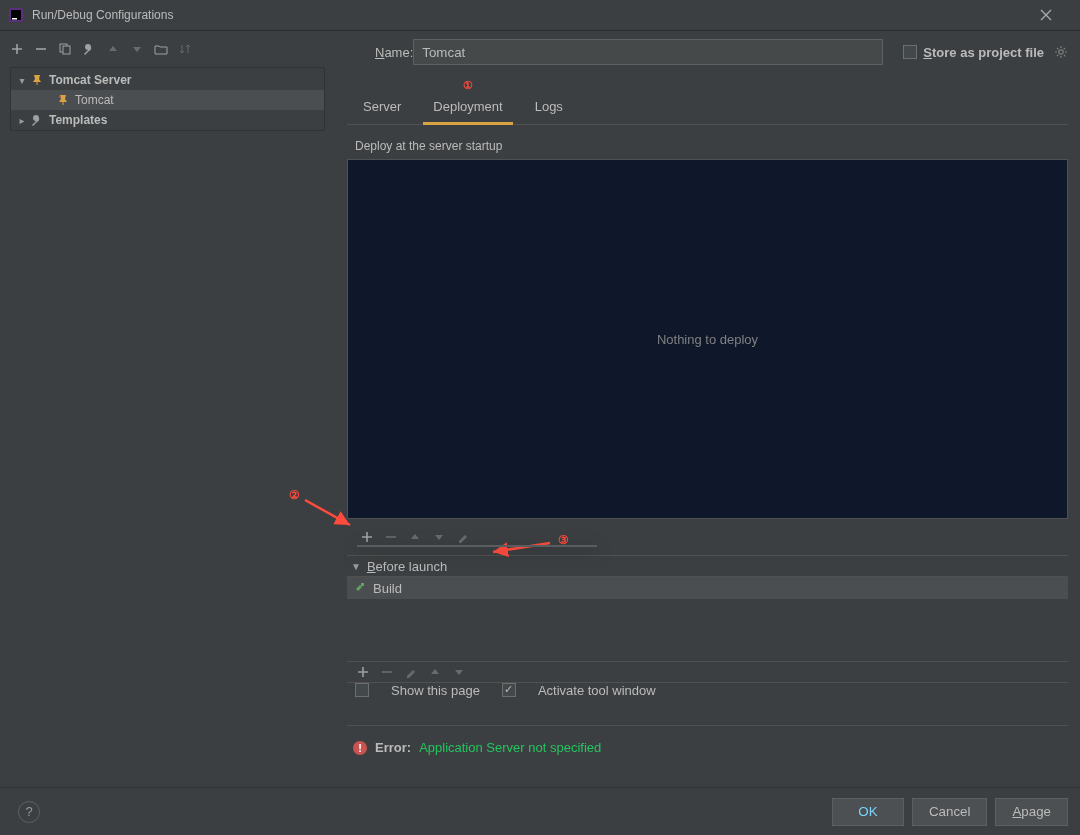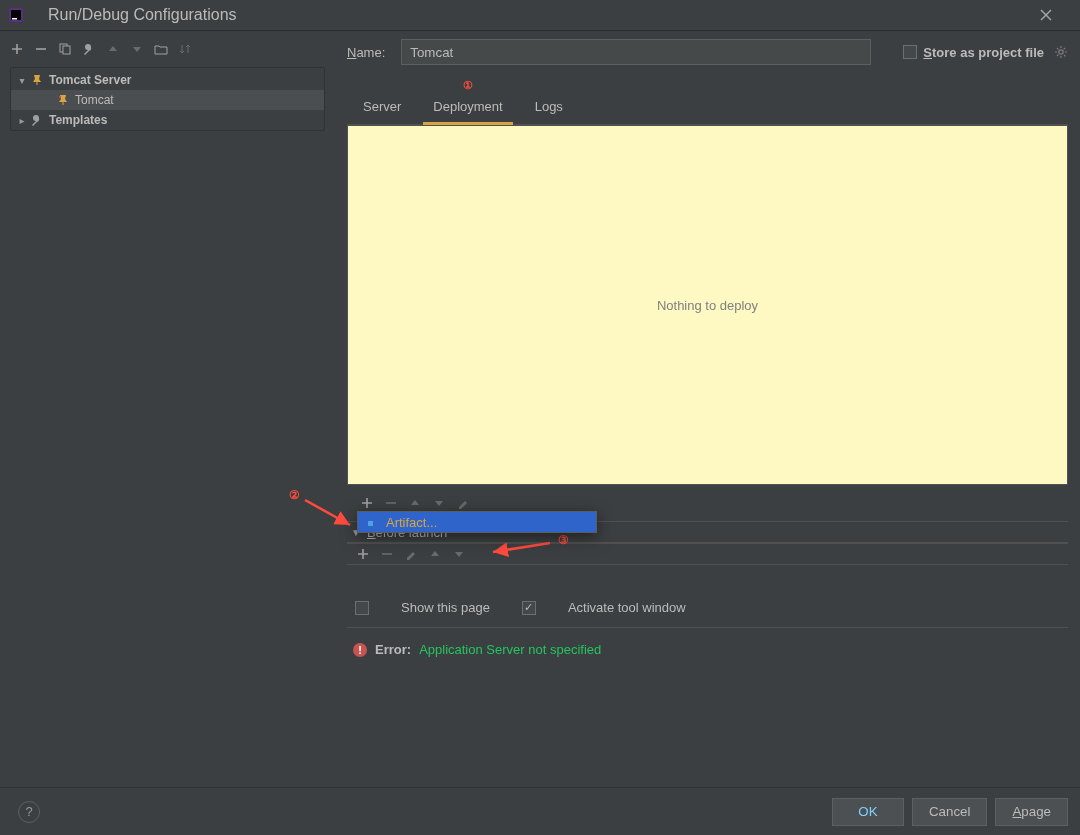--- a/index.html
+++ b/index.html
@@ -1,57 +1,57 @@
 <!DOCTYPE html>
 <html><head>
 <meta charset="utf-8">
 <style>
   * { box-sizing: border-box; margin: 0; padding: 0; font-family: "Segoe UI", Arial, sans-serif; }
   body { background: #2b2b2b; color: #bbbbbb; font-size: 13px; width:1080px; height:835px; overflow:hidden; position:relative;}
   .window { width:1080px; height:835px; background:#3c3f41; display:flex; flex-direction:column;}
   .titlebar { height:31px; background:#3c3f41; display:flex; align-items:center; padding:0 8px; border-bottom:1px solid #2b2b2b;}
   .titlebar .app-icon { width:16px; height:16px; margin-right:8px; display:flex; align-items:center; justify-content:center;}
-  .titlebar .title { color:#bbbbbb; font-size:16px; flex:1;margin-left:16px;}
+  .titlebar .title { color:#bbbbbb; font-size:12px; flex:1;}
   .titlebar .close { color:#a9a9a9; width:32px; text-align:center; cursor:pointer;}
   .content { flex:1; display:flex; flex-direction:column; }
   .toolbar { display:flex; align-items:center; gap:6px; padding:6px 8px; height:36px;}
   .toolbar .ico { width:18px; height:18px; display:flex; align-items:center; justify-content:center; color:#a0a0a0; cursor:pointer;}
   .toolbar .ico.disabled, .mid-toolbar .ico.disabled, .bl-toolbar .ico.disabled { opacity:.45; cursor:default;}
   
   .body-row { flex:1; display:flex; }
   .left-panel { width:315px; background:#3c3f41; border:1px solid #323232; margin:0 0 0 10px; border-radius:2px; overflow:auto; padding-top:2px;}
   .tree-node { display:flex; align-items:center; height:20px; padding-left:4px; color:#bbbbbb; cursor:pointer;}
   .tree-node .expander { width:14px; text-align:center; color:#9a9a9a; font-size:10px;}
   .tree-node .node-icon { width:16px; height:16px; margin-right:4px; display:flex; align-items:center; justify-content:center;}
   .tree-node.selected { background:#0d293e; }
   .tree-node .node-label { font-size:12px;}
   .tree-node.bold .node-label { font-weight:bold;}
   .indent-1 { padding-left:20px;}
   .indent-2 { padding-left:44px;}
   
   .right-panel { flex:1; display:flex; flex-direction:column; padding:0 12px 0 20px;}
   
-  .name-row { display:flex; align-items:center; margin-top:8px; gap:16px;}
+  .name-row { display:flex; align-items:center; margin-top:8px; gap:0;margin-left:28px;}
   .name-row label { color:#bbbbbb;}
   .name-row label .mn { text-decoration:underline;}
   .name-input { flex:1; max-width:470px; background:#45494a; border:1px solid #5e6060; color:#bbbbbb; height:26px; padding:0 8px;}
   .store-wrap { display:flex; align-items:center; gap:6px; margin-left:auto; color:#bbbbbb;font-weight:bold;}
   .store-wrap .mn { text-decoration:underline;}
   .chk { width:14px; height:14px; border:1px solid #6e6e6e; background:#43494a;}
   .chk.checked::after { content:"✓"; color:#bbbbbb; font-size:11px; position:relative; top:-3px; left:1px;}
   .gear { color:#7d7d7d; cursor:pointer; margin-left:4px;}
   
   .tabs { display:flex; border-bottom:1px solid #515151; margin-top:26px;}
   .tab { padding:8px 16px 10px 16px; color:#bbbbbb; cursor:pointer; position:relative; font-size:13px;}
   .tab.active { color:#bbbbbb;}
   .tab.active::after { content:""; position:absolute; left:6px; right:6px; bottom:-1px; height:3px; background:#d9a343;}
   .tab .ann { position:absolute; top:-12px; left:50%; transform:translateX(-50%); color:#ff4b3e; font-size:11px; font-weight:bold;}
   
   .section-label { color:#bbbbbb; margin:14px 0 6px 8px; font-size:12px;}
-  .deploy-area { flex:0 0 360px; border:1px solid #515151; background:#fef9c3; display:flex; align-items:center; justify-content:center; color:#808080; position:relative;}
+  .deploy-area { flex:0 0 360px; border:1px solid #515151; background:#0f172a; display:flex; align-items:center; justify-content:center; color:#808080; position:relative;}
   
   .mid-toolbar { display:flex; align-items:center; gap:8px; height:24px; margin:6px 0 0 12px; position:relative;}
   .mid-toolbar .ico, .bl-toolbar .ico { width:16px; height:16px; display:flex; align-items:center; justify-content:center; color:#a0a0a0; cursor:pointer;}
   
   .popup { position:absolute; top:20px; left:-2px; width:240px; background:#46494b; border:1px solid #5a5d5f; box-shadow:0 4px 16px rgba(0,0,0,.5); z-index:10;}
   .popup-item { display:flex; align-items:center; height:20px; padding:0 8px; gap:6px; cursor:pointer;}
   .popup-item.hover { background:#2f65ca; color:#ffffff;}
   .popup-item.hover .pi-label { color:#fff;}
   .pi-icon { width:14px; height:14px; display:flex; align-items:center; justify-content:center;}
   .pi-label { color:#d9a343;}
@@ -62,21 +62,21 @@
   .before-launch-row .collapser { font-size:10px; color:#9a9a9a;}
   .bl-title .mn { text-decoration:underline;}
   
   .build-list { background:#3c3f41; }
   .build-row { display:flex; align-items:center; height:22px; background:#4b4e50; padding-left:6px; gap:6px;}
   .hammer { color:#5ea65e;}
   .bl-area { height:62px;}
   
   .bl-toolbar { display:flex; align-items:center; gap:8px; height:22px; border-top:1px solid #515151; border-bottom:1px solid #515151; padding-left:8px;}
   
-  .checks-row { display:flex; align-items:flex-end; gap:32px; height:30px; padding-left:8px; margin-top:20px;}
+  .checks-row { display:flex; align-items:flex-start; gap:22px; height:30px; padding-left:8px; margin-top:0;}
   .checks-row .chk { cursor:pointer;}
   
   .error-row { display:flex; align-items:center; gap:8px; height:24px; padding-left:6px; margin-top:12px; border-top:1px solid #515151; padding-top:20px;}
   .err-icon { width:14px; height:14px; border-radius:50%; background:#c75450; color:#fff; font-size:11px; font-weight:bold; display:flex; align-items:center; justify-content:center;}
   .err-label { font-weight:bold; color:#bbbbbb;}
   .err-msg { color:#22c55e;}
   
   .footer { height:48px; border-top:1px solid #323232; display:flex; align-items:center; padding:0 12px;}
   .help-icon { width:22px; height:22px; border:1px solid #5e5e5e; border-radius:50%; display:flex; align-items:center; justify-content:center; color:#9a9a9a; cursor:pointer; margin-left:6px;}
   .footer .spacer { flex:1;}
@@ -212,20 +212,21 @@
 
         <div class="tabs">
           <div class="tab">Server</div>
           <div class="tab active" style="position:relative;">
             <span>Deployment</span>
             <span class="ann">①</span>
           </div>
           <div class="tab">Logs</div>
         </div>
 
+        <div class="section-label">Deploy at the server startup</div>
 
         <div class="deploy-area">
           <span>Nothing to deploy</span>
         </div>
 
         <div class="mid-toolbar" style="position:relative;">
           <span class="ico">
               <svg width="12" height="12">
                 <path d="M6 1v10M1 6h10" stroke="#a0a0a0" stroke-width="1.6"></path>
               </svg>
@@ -245,37 +246,40 @@
                 <path d="M5 8 L9 3 H1 Z" fill="#a0a0a0"></path>
               </svg>
             </span>
           <span class="ico disabled">
               <svg width="12" height="12">
                 <path d="M2 10l6-6 2 2-6 6H2z" fill="#a0a0a0"></path>
               </svg>
             </span>
 
           <div class="popup">
-            <div class="popup-item hover">
-              <span class="pi-icon">
-                  <svg width="12" height="12">
-                    <rect x="1" y="5" width="5" height="5" fill="#4aa3df"></rect>
-                    <rect x="6" y="2" width="5" height="5" fill="#2f65ca"></rect>
-                  </svg>
-                </span>
-              <span class="pi-label">Artifact...</span>
-            </div>
           </div>
         </div>
 
         <div class="before-launch-row">
           <span class="collapser">▼</span>
           <span class="bl-title"><span class="mn">B</span><span>efore launch</span></span>
         </div>
 
+        <div class="build-list">
+          <div class="build-row">
+            <span class="hammer">
+                <svg width="14" height="14">
+                  <path d="M3 8l4-4 2 2-4 4z" fill="#5ea65e"></path>
+                  <rect x="8" y="2" width="3" height="3" fill="#5ea65e"></rect>
+                </svg>
+              </span>
+            <span>Build</span>
+          </div>
+          <div class="bl-area"></div>
+        </div>
 
         <div class="bl-toolbar">
           <span class="ico">
               <svg width="12" height="12">
                 <path d="M6 1v10M1 6h10" stroke="#a0a0a0" stroke-width="1.6"></path>
               </svg>
             </span>
           <span class="ico disabled">
               <svg width="12" height="12">
                 <path d="M1 6h10" stroke="#a0a0a0" stroke-width="1.6"></path>

